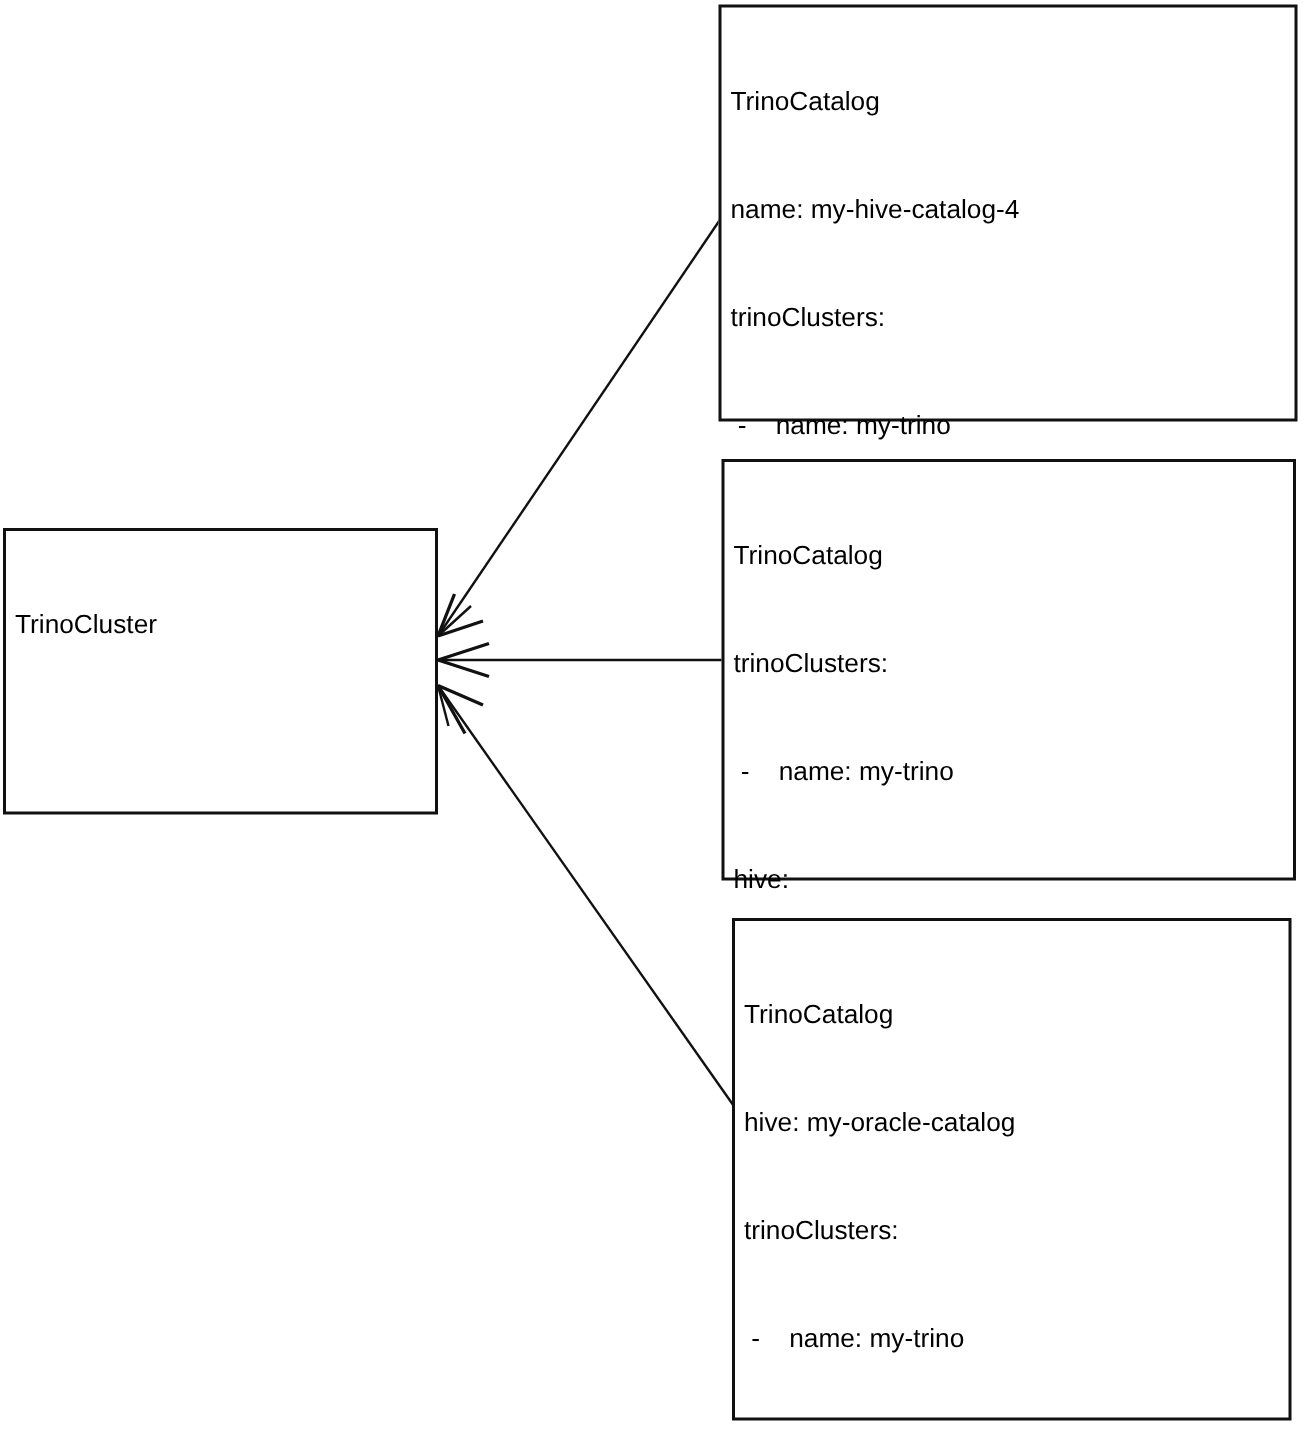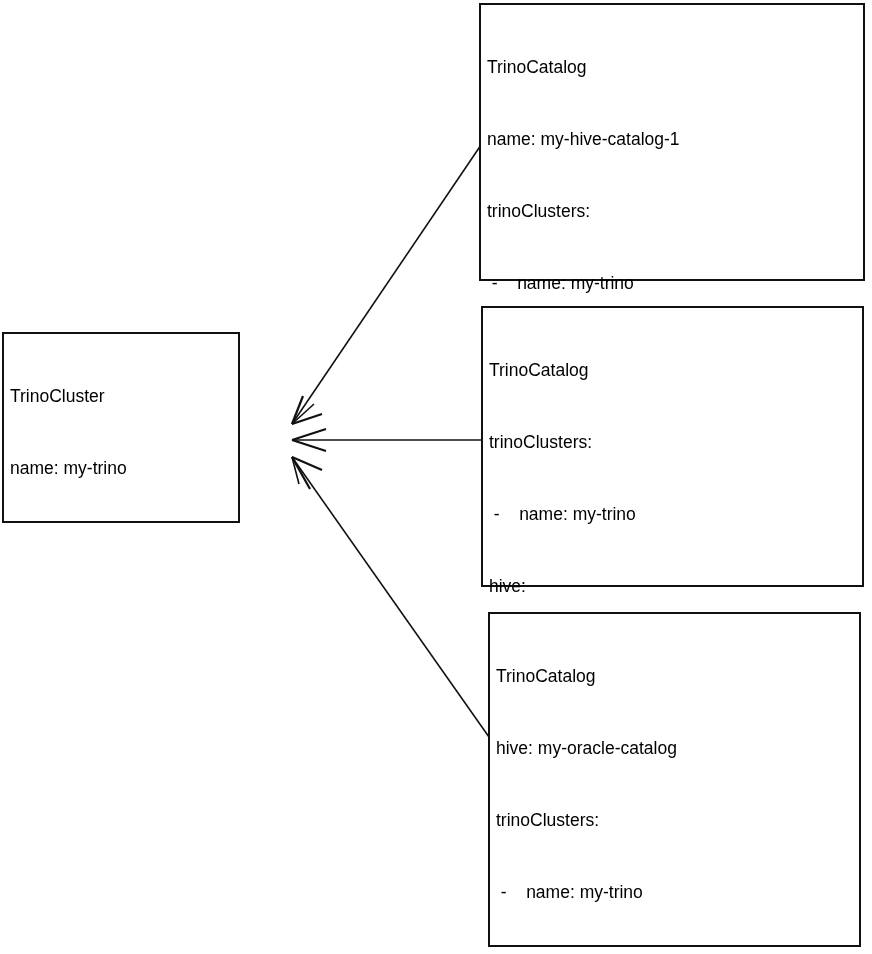--- a/index.html
+++ b/index.html
@@ -43,22 +43,22 @@
     color: #000000;
     white-space: pre;
     font-family: "Liberation Sans", sans-serif;
   }
   .node-line {
     white-space: pre;
     display: block;
   }
   #cluster-node {
     left: 2px;
-    top: 332px;
-    width: 238px;
+    top: 352px;
+    width: 290px;
     height: 191px;
   }
   #catalog-node-1 {
     left: 479px;
     top: 3px;
     width: 386px;
     height: 278px;
   }
   #catalog-node-2 {
     left: 481px;
@@ -103,28 +103,27 @@
     <g>
       <line x1="760" y1="817" x2="788" y2="852" stroke="#111111" stroke-width="1.6"></line>
       <line x1="788" y1="852" x2="767" y2="833" stroke="#111111" stroke-width="1.8"></line>
       <line x1="788" y1="852" x2="781" y2="823" stroke="#111111" stroke-width="1.8"></line>
     </g>
   </svg>
 
   <div class="node" id="cluster-node">
     <div class="node-text">
       <span class="node-line">TrinoCluster</span>
-      <span class="node-line">name: my-trino</span>
     </div>
   </div>
 
   <div class="node" id="catalog-node-1">
     <div class="node-text">
       <span class="node-line">TrinoCatalog</span>
-      <span class="node-line">name: my-hive-catalog-1</span>
+      <span class="node-line">name: my-hive-catalog-4</span>
       <span class="node-line">trinoClusters:</span>
       <span class="node-line"> -    name: my-trino</span>
       <span class="node-line">hive:</span>
       <span class="node-line">   s3: # S3ConnnectionSpec</span>
       <span class="node-line">     inline:</span>
       <span class="node-line">        host: minio</span>
       <span class="node-line">   metastore: # whatever</span>
     </div>
   </div>
 

